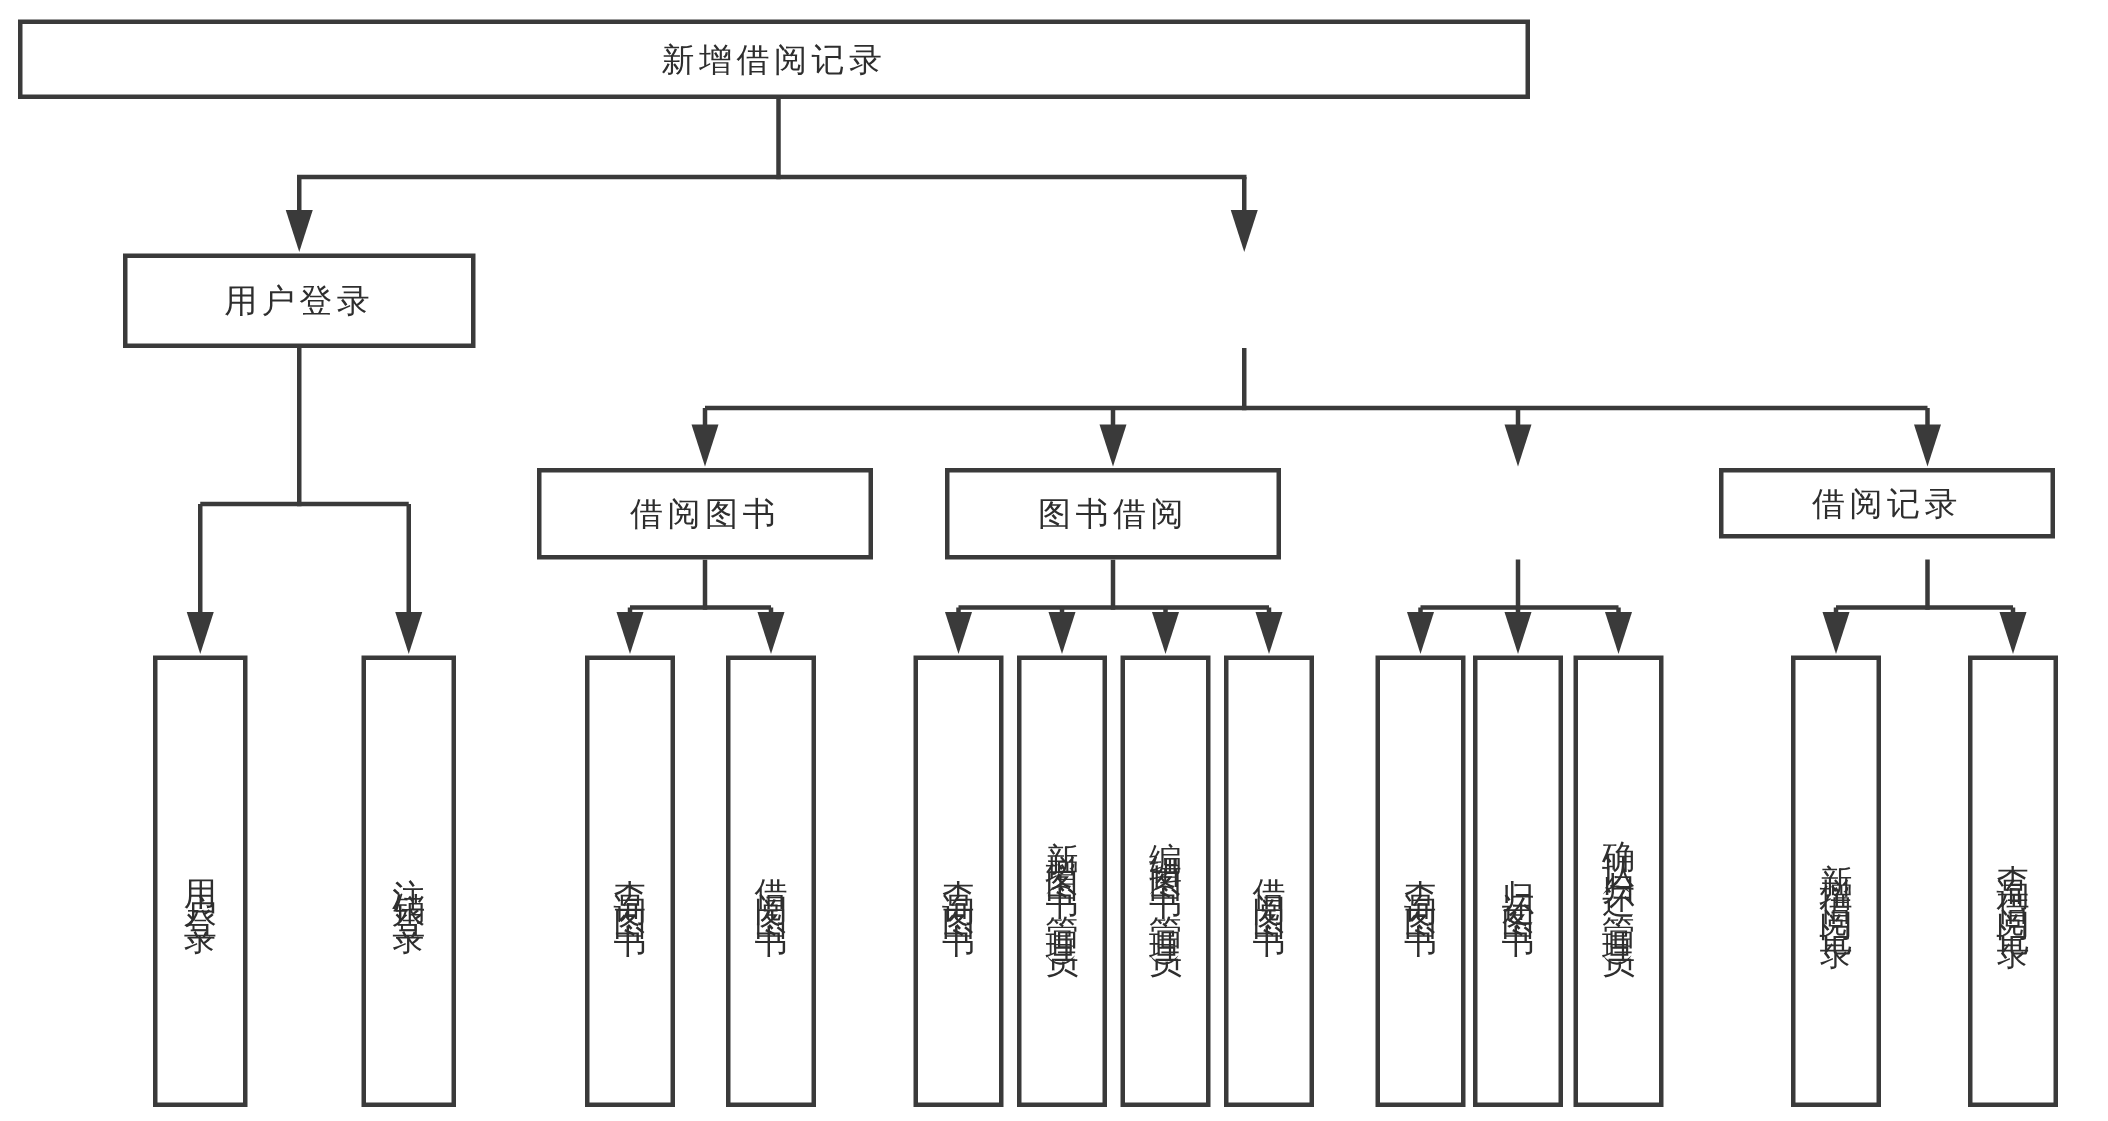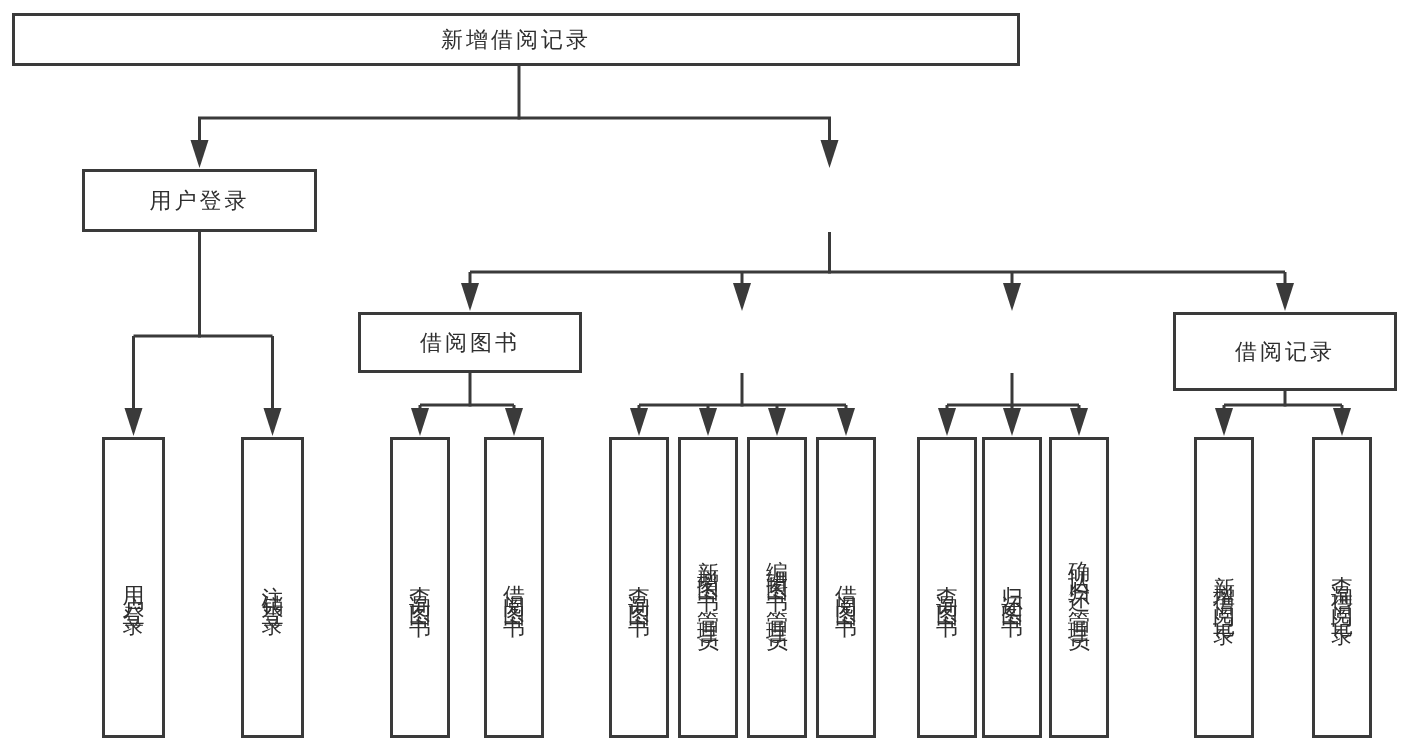--- a/index.html
+++ b/index.html
@@ -118,21 +118,24 @@
     <span>新增借阅记录</span>
   </div>
 
   <div class="node h" style="left:82px;top:169px;width:235px;height:63px">
     <span>用户登录</span>
   </div>
 
   <div class="node h" style="left:358px;top:312px;width:224px;height:61px">
     <span>借阅图书</span>
   </div>
-  <div class="node h" style="left:1173px;top:312px;width:224px;height:79px">
+  <div class="node h" style="left:630px;top:312px;width:224px;height:61px">
+    <span>图书借阅</span>
+  </div>
+  <div class="node h" style="left:1146px;top:312px;width:224px;height:47px">
     <span>借阅记录</span>
   </div>
 
   <div class="node v" style="left:102px;top:437px;width:63px;height:301px">
     <span>用户登录</span>
   </div>
   <div class="node v" style="left:241px;top:437px;width:63px;height:301px">
     <span>注销登录</span>
   </div>
 

